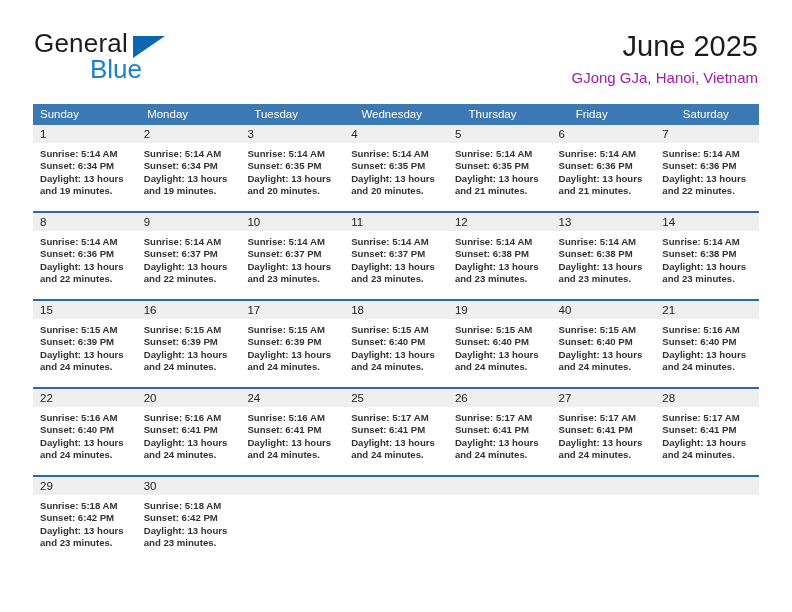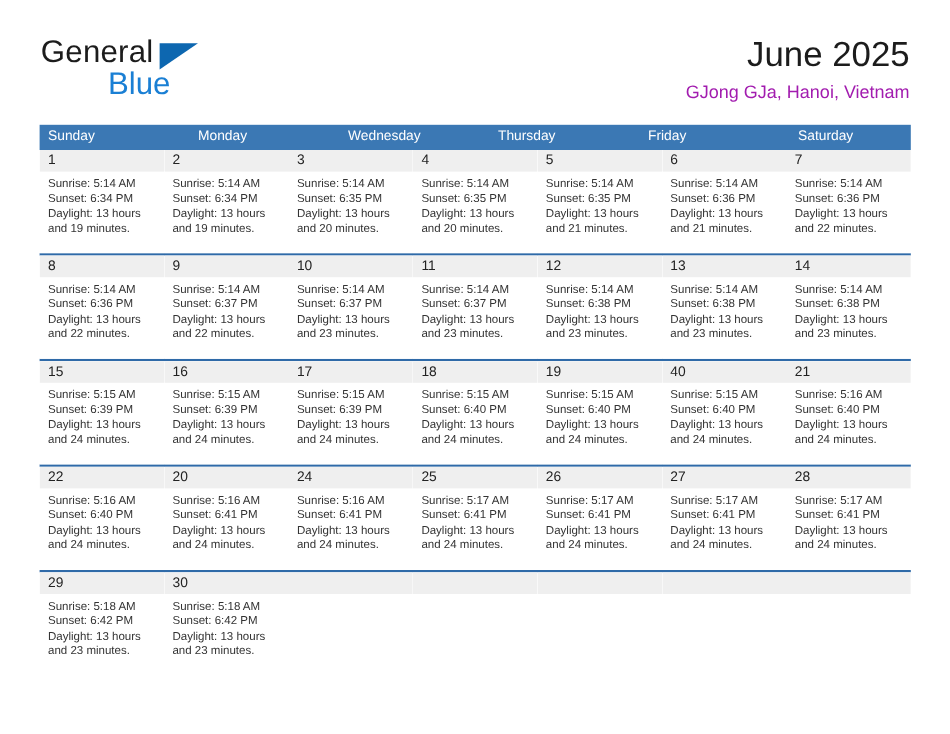--- a/index.html
+++ b/index.html
@@ -144,20 +144,21 @@
     box-sizing: border-box;
   }
   .day-cell.empty .day-number {
     background: #efefef;
   }
   .day-info {
     padding: 5px 6px 0 7px;
     font-size: 9.6px;
     line-height: 12.3px;
     color: #333333;
+    font-weight: bold;
   }
   .day-info div {
     white-space: nowrap;
   }
 </style>
 </head>
 <body>
 
 <div id="page">
 
@@ -174,20 +175,21 @@
       <div class="cal-location">GJong GJa, Hanoi, Vietnam</div>
     </div>
 
   </div>
 
   <div class="calendar">
 
     <div class="dow-row">
       <div class="dow-cell">Sunday</div>
       <div class="dow-cell">Monday</div>
+      <div class="dow-cell">Tuesday</div>
       <div class="dow-cell">Wednesday</div>
       <div class="dow-cell">Thursday</div>
       <div class="dow-cell">Friday</div>
       <div class="dow-cell">Saturday</div>
     </div>
 
     <div class="week-row first">
       <div class="day-cell">
         <div class="day-number">1</div>
         <div class="day-info">

